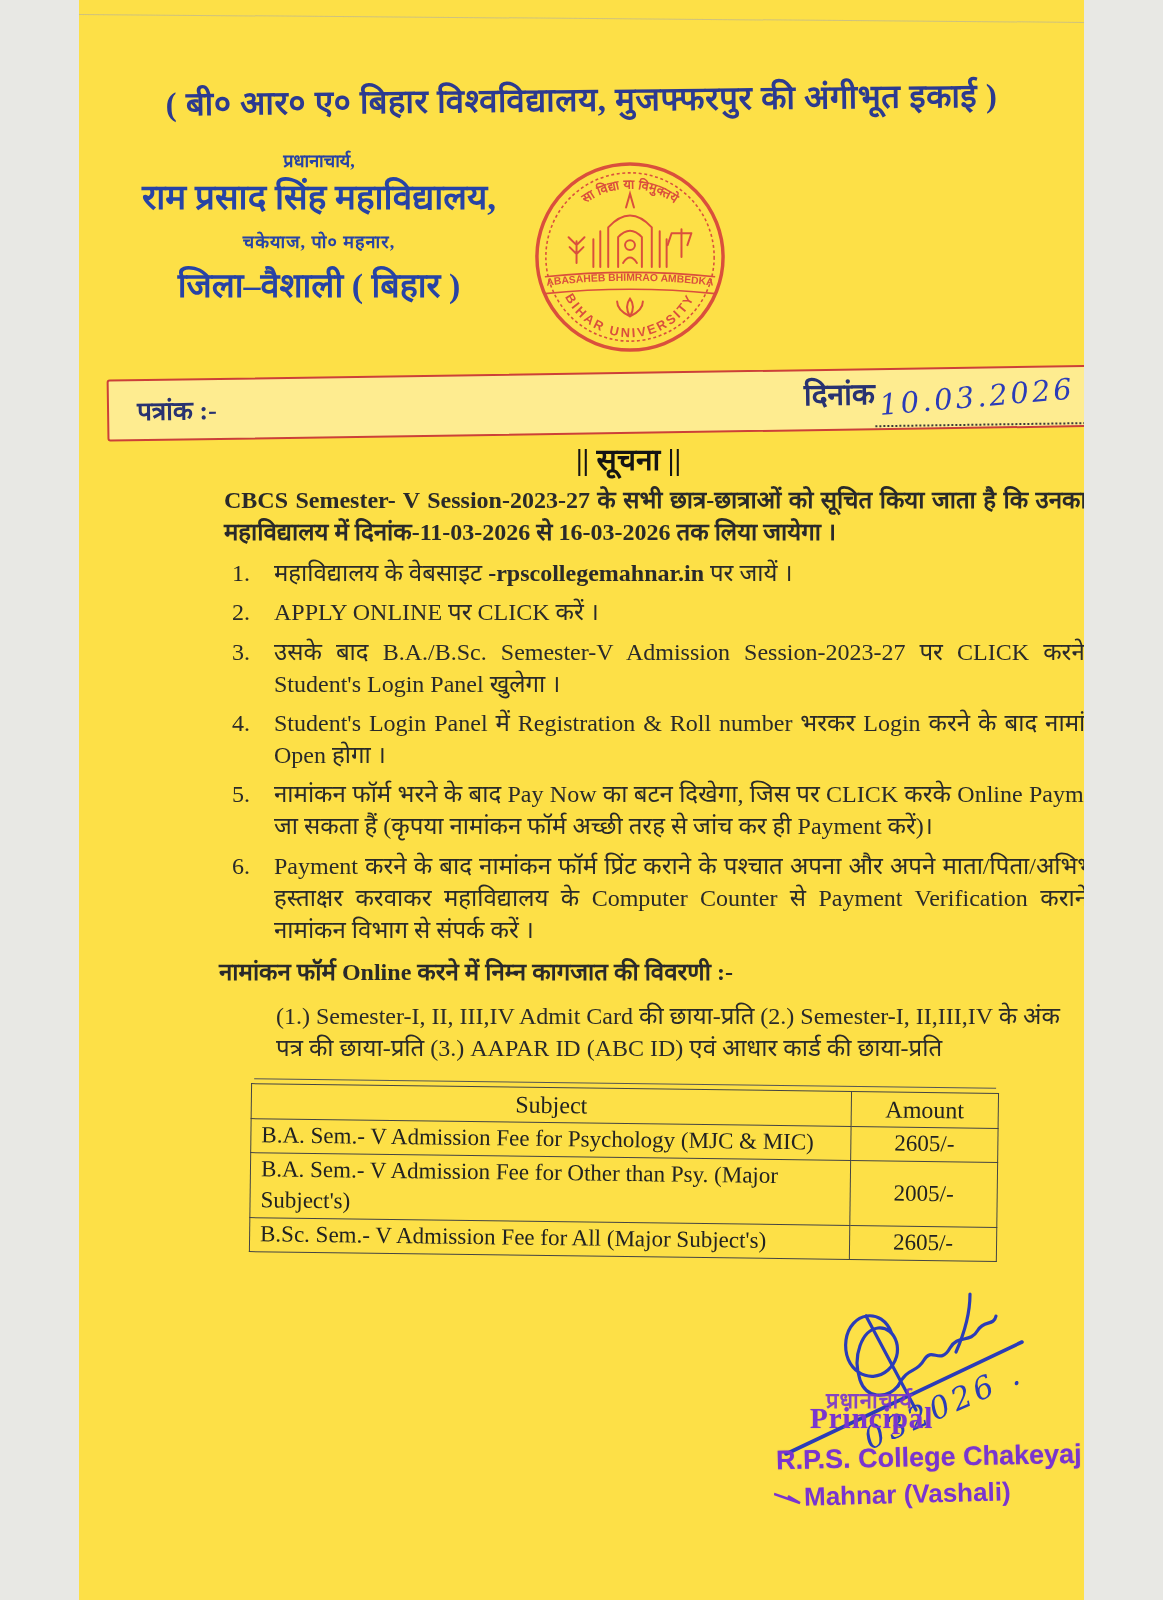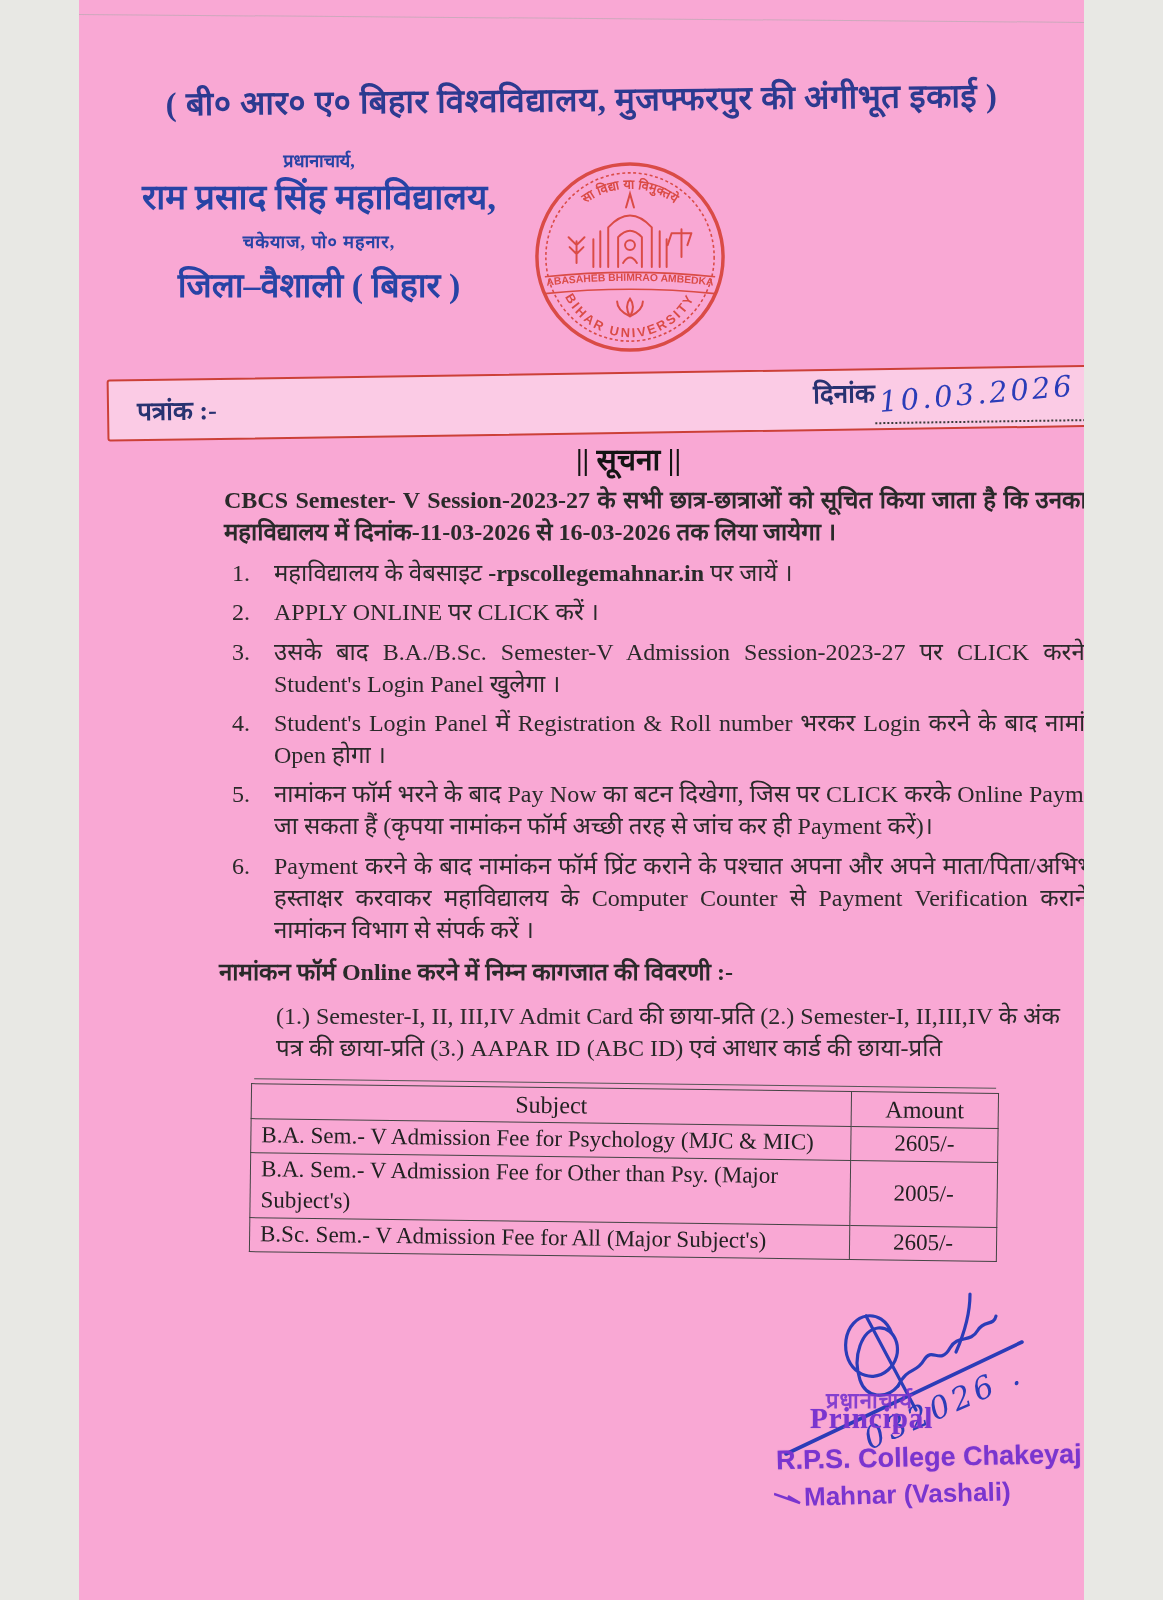--- a/index.html
+++ b/index.html
@@ -1,18 +1,18 @@
 <!DOCTYPE html>
 <html style="--header_blue: #2c3a90; --letterhead_blue: #2743a5; --seal_red: #d8453c; --box_border_red: #cc4038; --ink_blue: #2b3cb8; --stamp_purple: #7a35cf;"><head>
 <meta charset="utf-8">
 <style>
   html,body{margin:0;padding:0;background:#e8e8e4;}
   .page{
     position:relative;width:1005px;height:1600px;margin:0 auto;
-    background:#f9a8d4;overflow:hidden;
+    background:#fde047;overflow:hidden;
     font-family:"Liberation Serif","DejaVu Serif",serif;color:#2a2a2a;
   }
   .scan-line{position:absolute;left:0;top:14px;width:1012px;height:0;
     border-top:1.5px solid #aaa;opacity:.55;transform:rotate(0.45deg);transform-origin:left top;}
   .affiliation{
     position:absolute;top:76px;left:0;width:100%;text-align:center;
     font-size:33px;font-weight:bold;color:var(--header_blue,#2c3a90);
     transform:rotate(-0.6deg);letter-spacing:.5px;
   }
   .letterhead{position:absolute;top:148px;left:40px;width:400px;text-align:center;
@@ -22,21 +22,21 @@
   .lh-addr1{font-size:18px;margin-top:10px;letter-spacing:1px;}
   .lh-addr2{font-size:34px;margin-top:8px;}
   .seal{position:absolute;left:452px;top:158px;width:198px;height:198px;opacity:.93;}
   .refbox{
     position:absolute;left:28px;top:372px;width:1022px;height:58px;
     border:2.5px solid var(--box_border_red,#cc4038);border-radius:3px;
     transform:rotate(-0.85deg);display:flex;align-items:center;background:rgba(255,255,255,.4);
   }
   .patrank{font-size:26px;font-weight:bold;color:#283271;margin-left:28px;}
   .date-group{margin-left:auto;margin-right:14px;display:flex;align-items:flex-end;}
-  .dinank{font-size:26px;font-weight:bold;color:#283271;margin-bottom:14px;}
+  .dinank{font-size:30px;font-weight:bold;color:#283271;margin-bottom:14px;}
   .date-line{display:inline-block;width:242px;border-bottom:2.5px dotted #3a3a3a;position:relative;height:36px;}
   .date-hw{
     position:absolute;left:4px;top:-8px;font-size:29px;color:var(--ink_blue,#2b3cb8);
     transform:rotate(-4deg);letter-spacing:3px;font-style:italic;font-family:"DejaVu Serif",serif;white-space:nowrap;
   }
   .notice-heading{position:absolute;top:438px;left:0;width:100%;text-align:center;
     font-size:30px;font-weight:bold;color:#141414;margin-left:47px;}
   .body-flow{position:absolute;left:145px;top:484px;width:942px;font-size:24px;line-height:1.34;}
   .intro{margin:0;text-align:justify;font-weight:bold;}
   .process-heading{margin:4px 0 0 0;font-weight:bold;}

